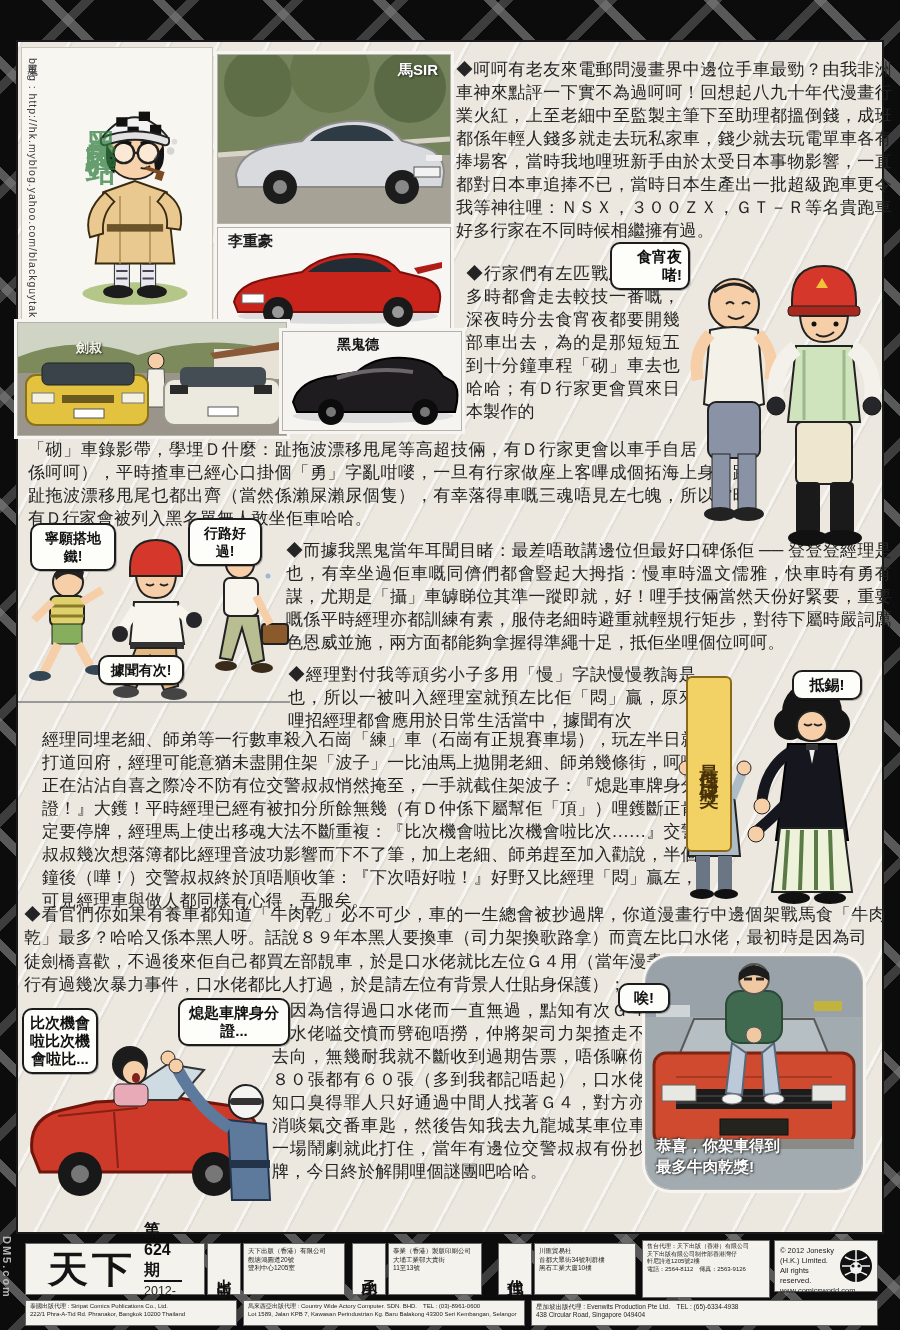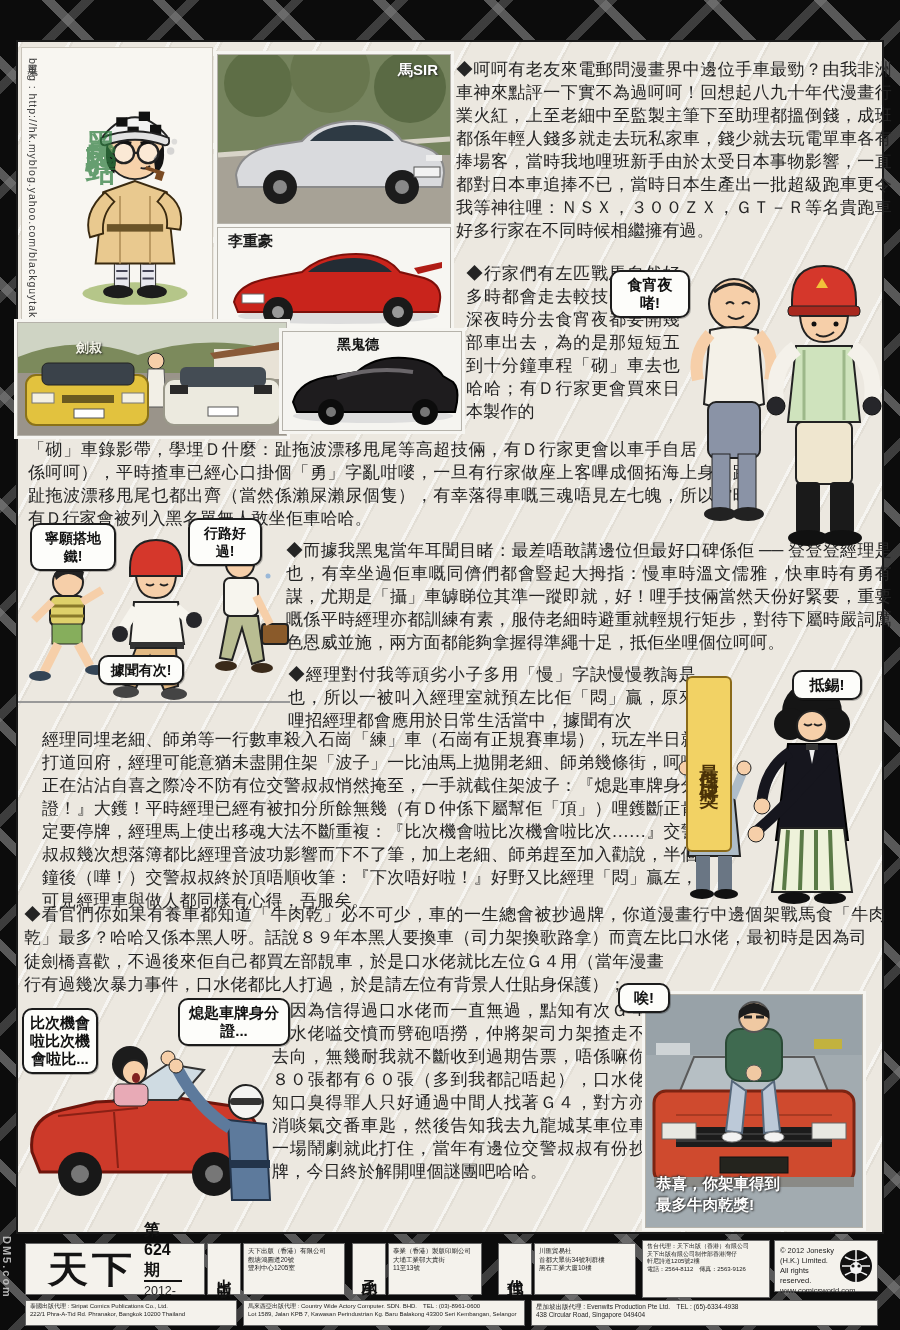--- a/index.html
+++ b/index.html
@@ -184,21 +184,21 @@
   <div class="para" style="left:438px;top:16px;width:436px;height:206px;">◆呵呵有老友來電郵問漫畫界中邊位手車最勁？由我非洲車神來點評一下實不為過呵呵！回想起八九十年代漫畫行業火紅，上至老細中至監製主筆下至助理都搵倒錢，成班都係年輕人錢多就走去玩私家車，錢少就去玩電單車各有捧場客，當時我地哩班新手由於太受日本事物影響，一直都對日本車追捧不已，當時日本生產出一批超級跑車更令我等神往哩：ＮＳＸ，３００ＺＸ，ＧＴ－Ｒ等名貴跑車好多行家在不同時候相繼擁有過。</div>
   <div class="para" style="left:448px;top:220px;width:214px;height:180px;">◆行家們有左匹戰馬自然好多時都會走去較技一番嘅，深夜時分去食宵夜都要開幾部車出去，為的是那短短五到十分鐘車程「砌」車去也哈哈；有Ｄ行家更會買來日本製作的</div>
   <div class="para" style="left:10px;top:396px;width:722px;height:96px;">「砌」車錄影帶，學埋Ｄ什麼：趾拖波漂移甩尾等高超技倆，有Ｄ行家更會以車手自居（我都係呵呵），平時揸車已經心口掛個「勇」字亂咁嘙，一旦有行家做座上客嗶成個拓海上身，踭趾拖波漂移甩尾乜都出齊（當然係瀨屎瀨尿個隻），有幸落得車嘅三魂唔見左七魄，所以當時有Ｄ行家會被列入黑名單無人敢坐佢車哈哈。</div>
   <div class="para" style="left:268px;top:497px;width:606px;height:122px;">◆而據我黑鬼當年耳聞目睹：最差唔敢講邊位但最好口碑係佢 ── 登登登經理是也，有幸坐過佢車嘅同儕們都會豎起大拇指：慢車時溫文儒雅，快車時有勇有謀，尤期是「攝」車罅睇位其準一蹤即就，好！哩手技倆當然天份好緊要，重要嘅係平時經理亦都訓練有素，服侍老細時避重就輕規行矩步，對待下屬時嚴詞厲色恩威並施，兩方面都能夠拿握得準繩十足，抵佢坐哩個位呵呵。</div>
   <div class="para" style="left:270px;top:621px;width:408px;height:70px;">◆經理對付我等頑劣小子多用「慢」字訣慢慢教誨是也，所以一被叫入經理室就預左比佢「悶」贏，原來哩招經理都會應用於日常生活當中，據聞有次</div>
   <div class="para" style="left:8px;top:686px;width:656px;height:184px;margin-left:16px;">經理同埋老細、師弟等一行數車殺入石崗「練」車（石崗有正規賽車場），玩左半日就打道回府，經理可能意猶未盡開住架「波子」一比油馬上拋開老細、師弟幾條街，呵呵正在沾沾自喜之際冷不防有位交警叔叔悄然掩至，一手就截住架波子：『熄匙車牌身分證！』大鑊！平時經理已經有被扣分所餘無幾（有Ｄ仲係下屬幫佢「頂」）哩鑊斷正肯定要停牌，經理馬上使出移魂大法不斷重複：『比次機會啦比次機會啦比次……』交警叔叔幾次想落簿都比經理音波功影響而下不了筆，加上老細、師弟趕至加入勸說，半個鐘後（嘩！）交警叔叔終於頂唔順收筆：『下次唔好啦！』好野又比經理「悶」贏左，可見經理車與做人都同樣有心得，吾服矣。</div>
   <div class="para" style="left:6px;top:861px;width:862px;height:48px;">◆看官們你如果有養車都知道「牛肉乾」必不可少，車的一生總會被抄過牌，你道漫畫行中邊個架戰馬食「牛肉乾」最多？哈哈又係本黑人呀。話說８９年本黑人要換車（司力架換歌路拿）而賣左比口水佬，最初時是因為司</div>
   <div class="para" style="left:6px;top:908px;width:640px;height:48px;">徒劍橋喜歡，不過後來佢自己都買左部靚車，於是口水佬就比左位Ｇ４用（當年漫畫行有過幾次暴力事件，口水佬都比人打過，於是請左位有背景人仕貼身保護）；</div>
   <div class="para" style="left:254px;top:957px;width:392px;height:208px;">我因為信得過口水佬而一直無過，點知有次Ｇ４同口水佬嗌交憤而劈砲唔撈，仲將架司力架揸走不知去向，無幾耐我就不斷收到過期告票，唔係嘛你無８０張都有６０張（多到我都記唔起），口水佬自知口臭得罪人只好通過中間人找著Ｇ４，對方亦都消啖氣交番車匙，然後告知我去九龍城某車位車，一場鬧劇就此打住，當年有邊位交警叔叔有份抄過牌，今日終於解開哩個謎團吧哈哈。</div>
 
-  <div class="bubble" style="left:592px;top:228px;width:64px;font-size:15px;">食宵夜啫!</div>
+  <div class="bubble" style="left:592px;top:200px;width:64px;font-size:15px;text-align:right;">食宵夜啫!</div>
   <svg class="cartoon" style="left:666px;top:212px;" width="200" height="300" viewBox="0 0 200 300">
     <circle cx="50" cy="50" r="25" fill="#f6cfa9" stroke="#222" stroke-width="2"></circle>
     <path d="M30 38 Q50 22 70 38" stroke="#222" stroke-width="3" fill="none"></path>
     <path d="M42 50 q4 -4 8 0 M58 50 q4 -4 8 0" stroke="#222" stroke-width="2" fill="none"></path>
     <path d="M44 62 q8 6 16 0" stroke="#222" stroke-width="2" fill="none"></path>
     <path d="M26 76 Q50 70 74 76 L80 150 Q50 160 20 150 Z" fill="#f4f1e8" stroke="#222" stroke-width="2"></path>
     <path d="M26 80 Q8 100 14 126" stroke="#f6cfa9" stroke-width="12" fill="none"></path>
     <path d="M74 80 Q92 100 86 126" stroke="#f6cfa9" stroke-width="12" fill="none"></path>
     <rect x="24" y="148" width="52" height="56" rx="8" fill="#8a93a6" stroke="#222" stroke-width="2"></rect>
     <rect x="28" y="200" width="18" height="56" fill="#8a93a6" stroke="#222"></rect>
@@ -315,21 +315,21 @@
     <circle cx="228" cy="102" r="17" fill="#f4f4f2" stroke="#222" stroke-width="2"></circle>
     <rect x="212" y="98" width="32" height="7" rx="3" fill="#333333"></rect>
     <path d="M212 128 Q180 108 160 70" stroke="#5d7a9c" stroke-width="12" fill="none"></path>
     <circle cx="158" cy="66" r="7" fill="#f6cfa9" stroke="#222"></circle>
     <rect x="212" y="160" width="40" height="8" fill="#23344a"></rect>
   </svg>
   <div class="bubble" style="left:4px;top:966px;width:60px;font-size:15px;">比次機會啦比次機會啦比...</div>
   <div class="bubble" style="left:160px;top:956px;width:96px;font-size:15px;">熄匙車牌身分證...</div>
 
   <div class="bubble" style="left:600px;top:941px;width:36px;font-size:15px;">唉!</div>
-  <div class="photo" style="left:628px;top:953px;width:216px;height:232px;">
+  <div class="photo" style="left:628px;top:915px;width:216px;height:232px;border-radius:25px;">
     <svg width="216" height="232" viewBox="0 0 216 232">
       <rect width="216" height="232" fill="#a2abb0"></rect>
       <rect width="216" height="60" fill="#98a2a8"></rect>
       <rect x="10" y="48" width="34" height="12" fill="#cfd4d6"></rect>
       <rect x="168" y="44" width="28" height="10" fill="#c2b23e"></rect>
       <path d="M34 96 L48 62 L168 62 L182 96 Z" fill="#b6bfc4" stroke="#5a5a5a" stroke-width="2"></path>
       <rect x="8" y="96" width="200" height="92" rx="12" fill="#cf4a2e" stroke="#7c2412" stroke-width="3"></rect>
       <path d="M30 120 L186 120" stroke="#a83a22" stroke-width="2"></path>
       <rect x="30" y="132" width="156" height="20" fill="#1c1c1c"></rect>
       <path d="M30 139 h156 M30 146 h156" stroke="#555555"></path>

